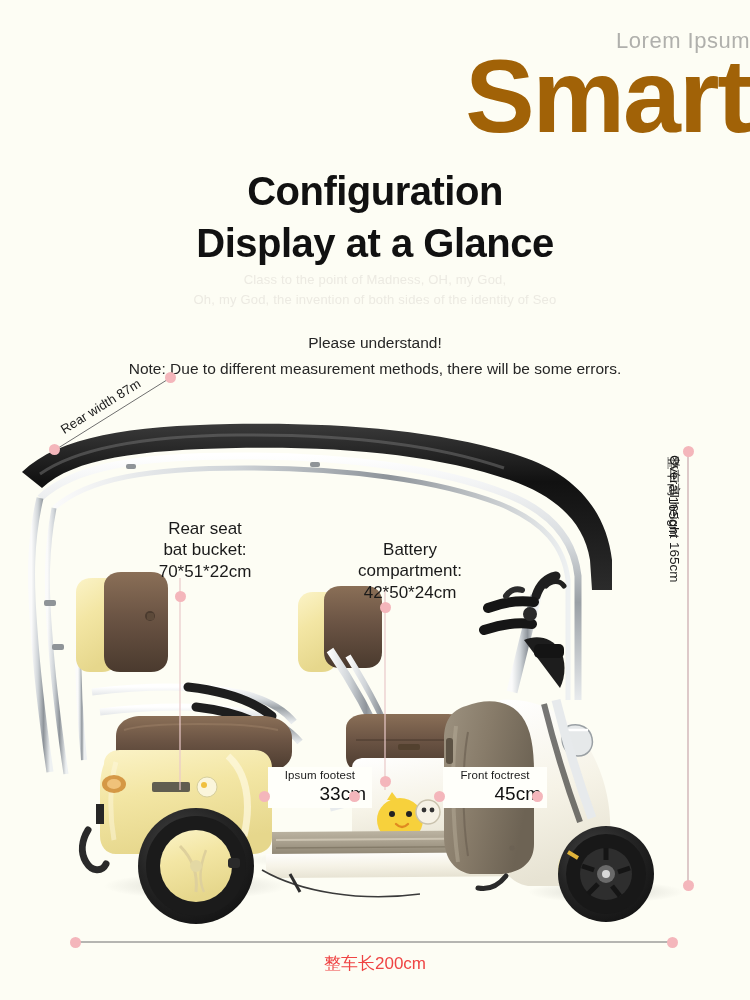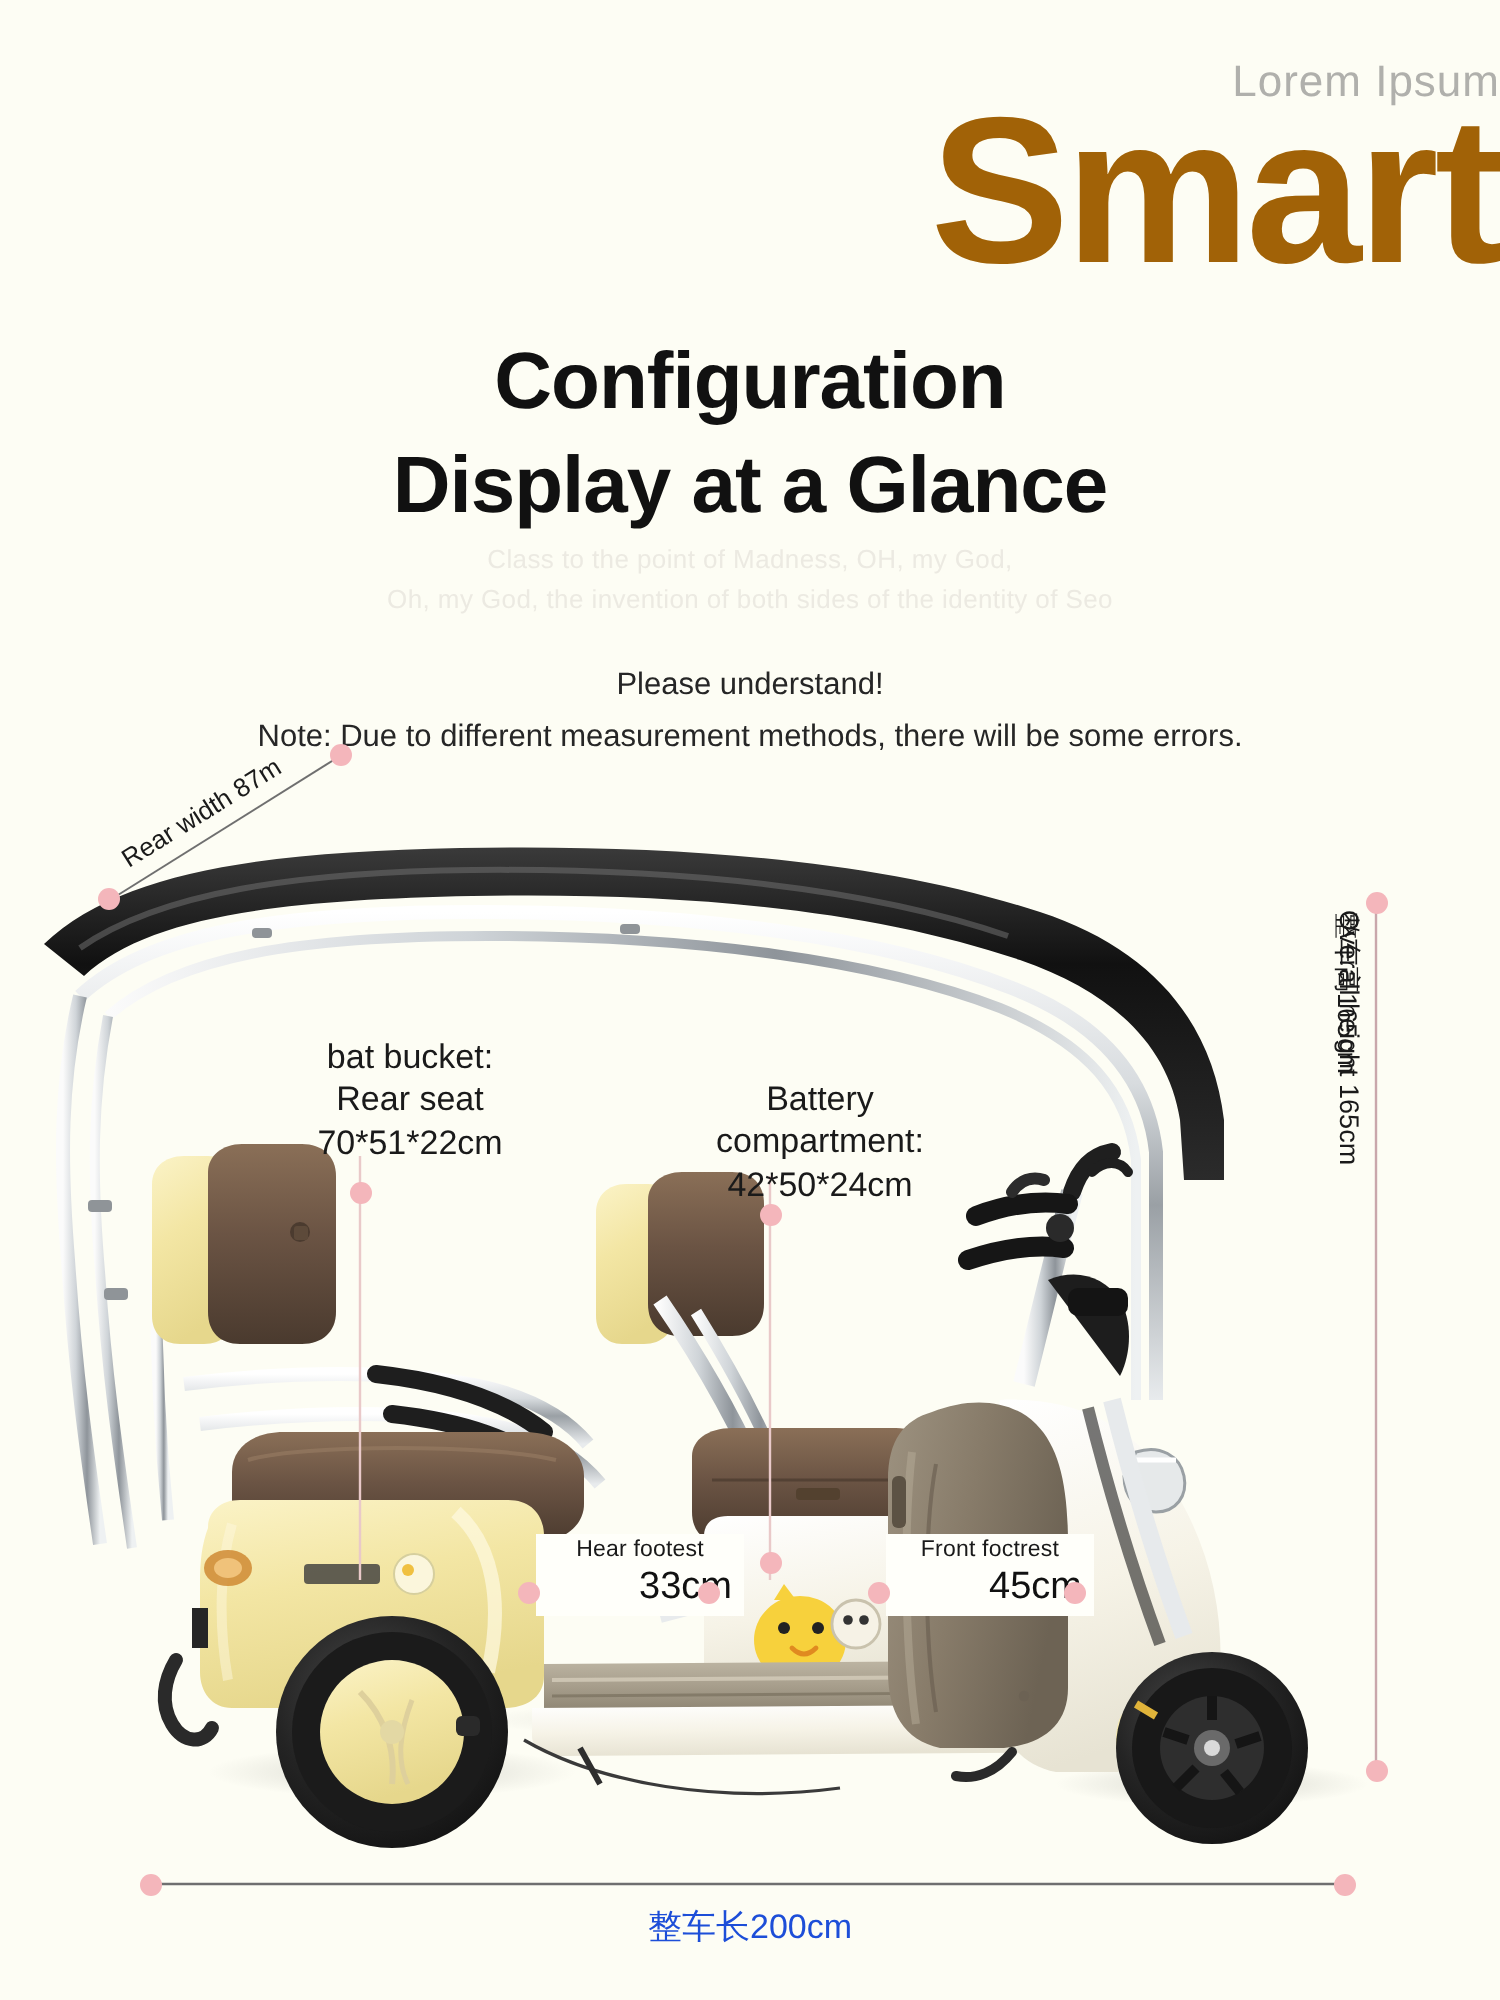--- a/index.html
+++ b/index.html
@@ -54,21 +54,21 @@
 
   .boxlabel{
     position:absolute;background:#fffffa;text-align:center;
     line-height:1.15;padding:2px 6px 3px;
   }
   .boxlabel .t1{font-size:11.5px;color:#1a1a1a;display:block;letter-spacing:.1px;}
   .boxlabel .t2{font-size:19px;color:#111;display:block;margin-top:1px;text-align:right;}
 
   .bottomlabel{
     position:absolute;left:0;width:750px;text-align:center;
-    font-size:17px;color:#1d4ed8;
+    font-size:17px;color:#ef4444;
   }
 
   .vert-stack{
     position:absolute;
     width:0;height:0;
   }
   .vert-text{
     position:absolute;left:0;top:0;
     font-size:13.5px;color:#1a1a1a;white-space:nowrap;
     transform-origin:left top;transform:rotate(90deg);
@@ -331,36 +331,36 @@
   <div class="dot" style="left:165px;top:372px;"></div>
 
   <div class="vert-stack" style="left:682px;top:455px;">
     <div class="vert-text">Overall height 165cm</div>
     <div class="vert-text" style="left:0px;top:1px;">整车高165cm</div>
   </div>
   <div class="dot" style="left:683px;top:446px;"></div>
   <div class="dot" style="left:683px;top:880px;"></div>
 
   <div class="callout" style="left:115px;top:518px;width:180px;">
+    <div>Rear seat</div>
     <div>bat bucket:</div>
-    <div>Rear seat</div>
     <div>70*51*22cm</div>
   </div>
   <div class="dot" style="left:175px;top:591px;"></div>
 
   <div class="callout" style="left:320px;top:539px;width:180px;">
     <div>Battery</div>
     <div>compartment:</div>
     <div>42*50*24cm</div>
   </div>
   <div class="dot" style="left:380px;top:602px;"></div>
   <div class="dot" style="left:380px;top:776px;"></div>
 
   <div class="boxlabel" style="left:268px;top:767px;width:92px;">
-    <span class="t1">Hear footest</span>
+    <span class="t1">Ipsum footest</span>
     <span class="t2">33cm</span>
   </div>
   <div class="dot" style="left:259px;top:791px;"></div>
   <div class="dot" style="left:349px;top:791px;"></div>
 
   <div class="boxlabel" style="left:443px;top:767px;width:92px;">
     <span class="t1">Front foctrest</span>
     <span class="t2">45cm</span>
   </div>
   <div class="dot" style="left:434px;top:791px;"></div>

